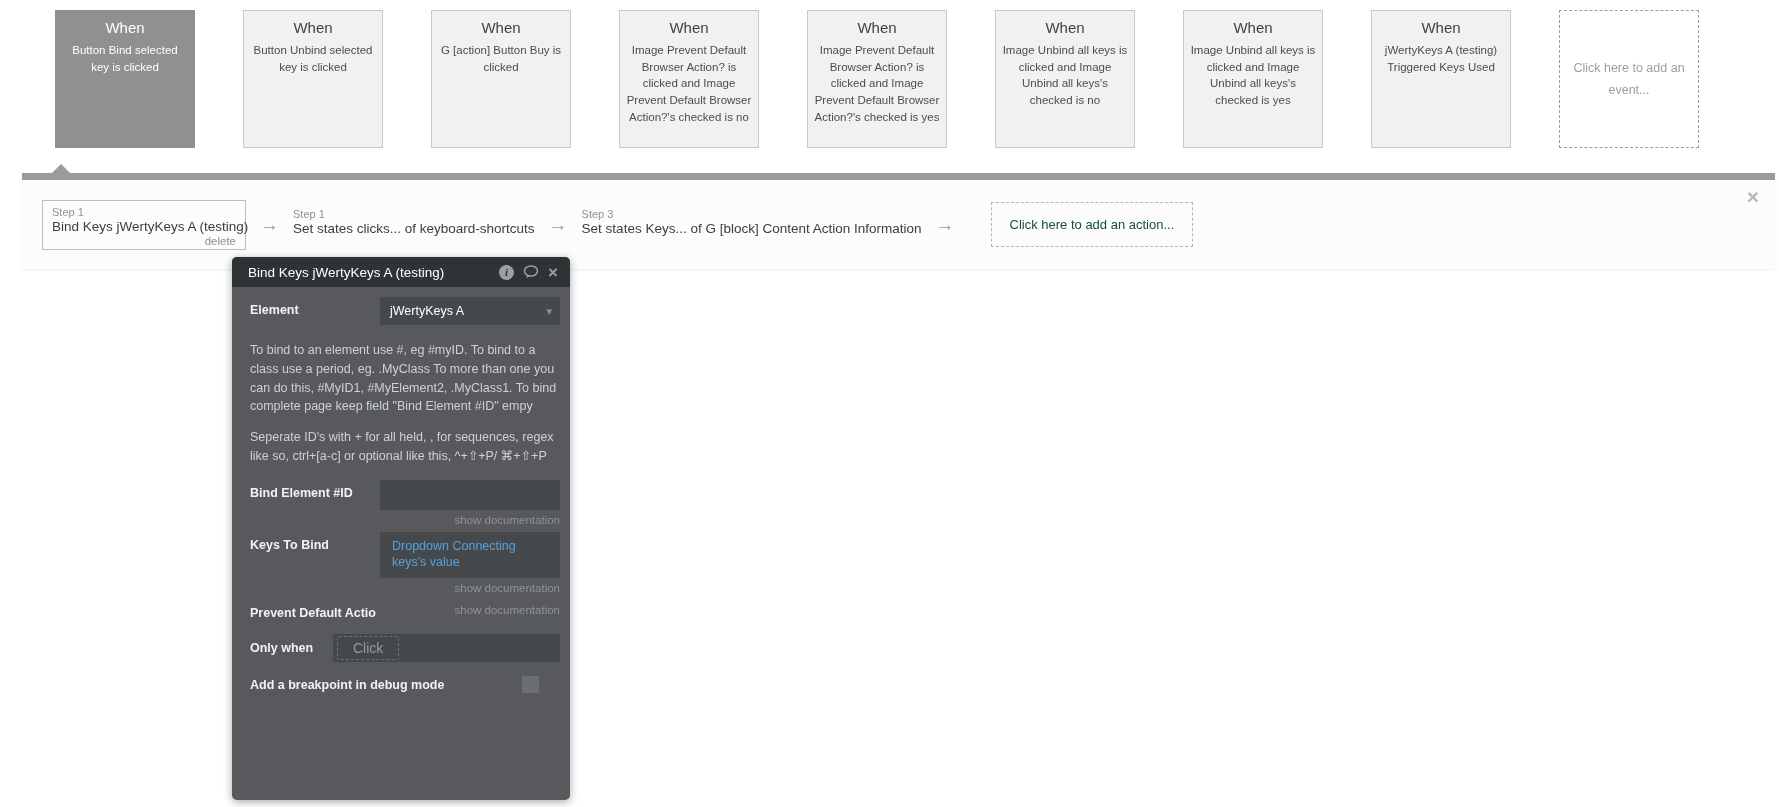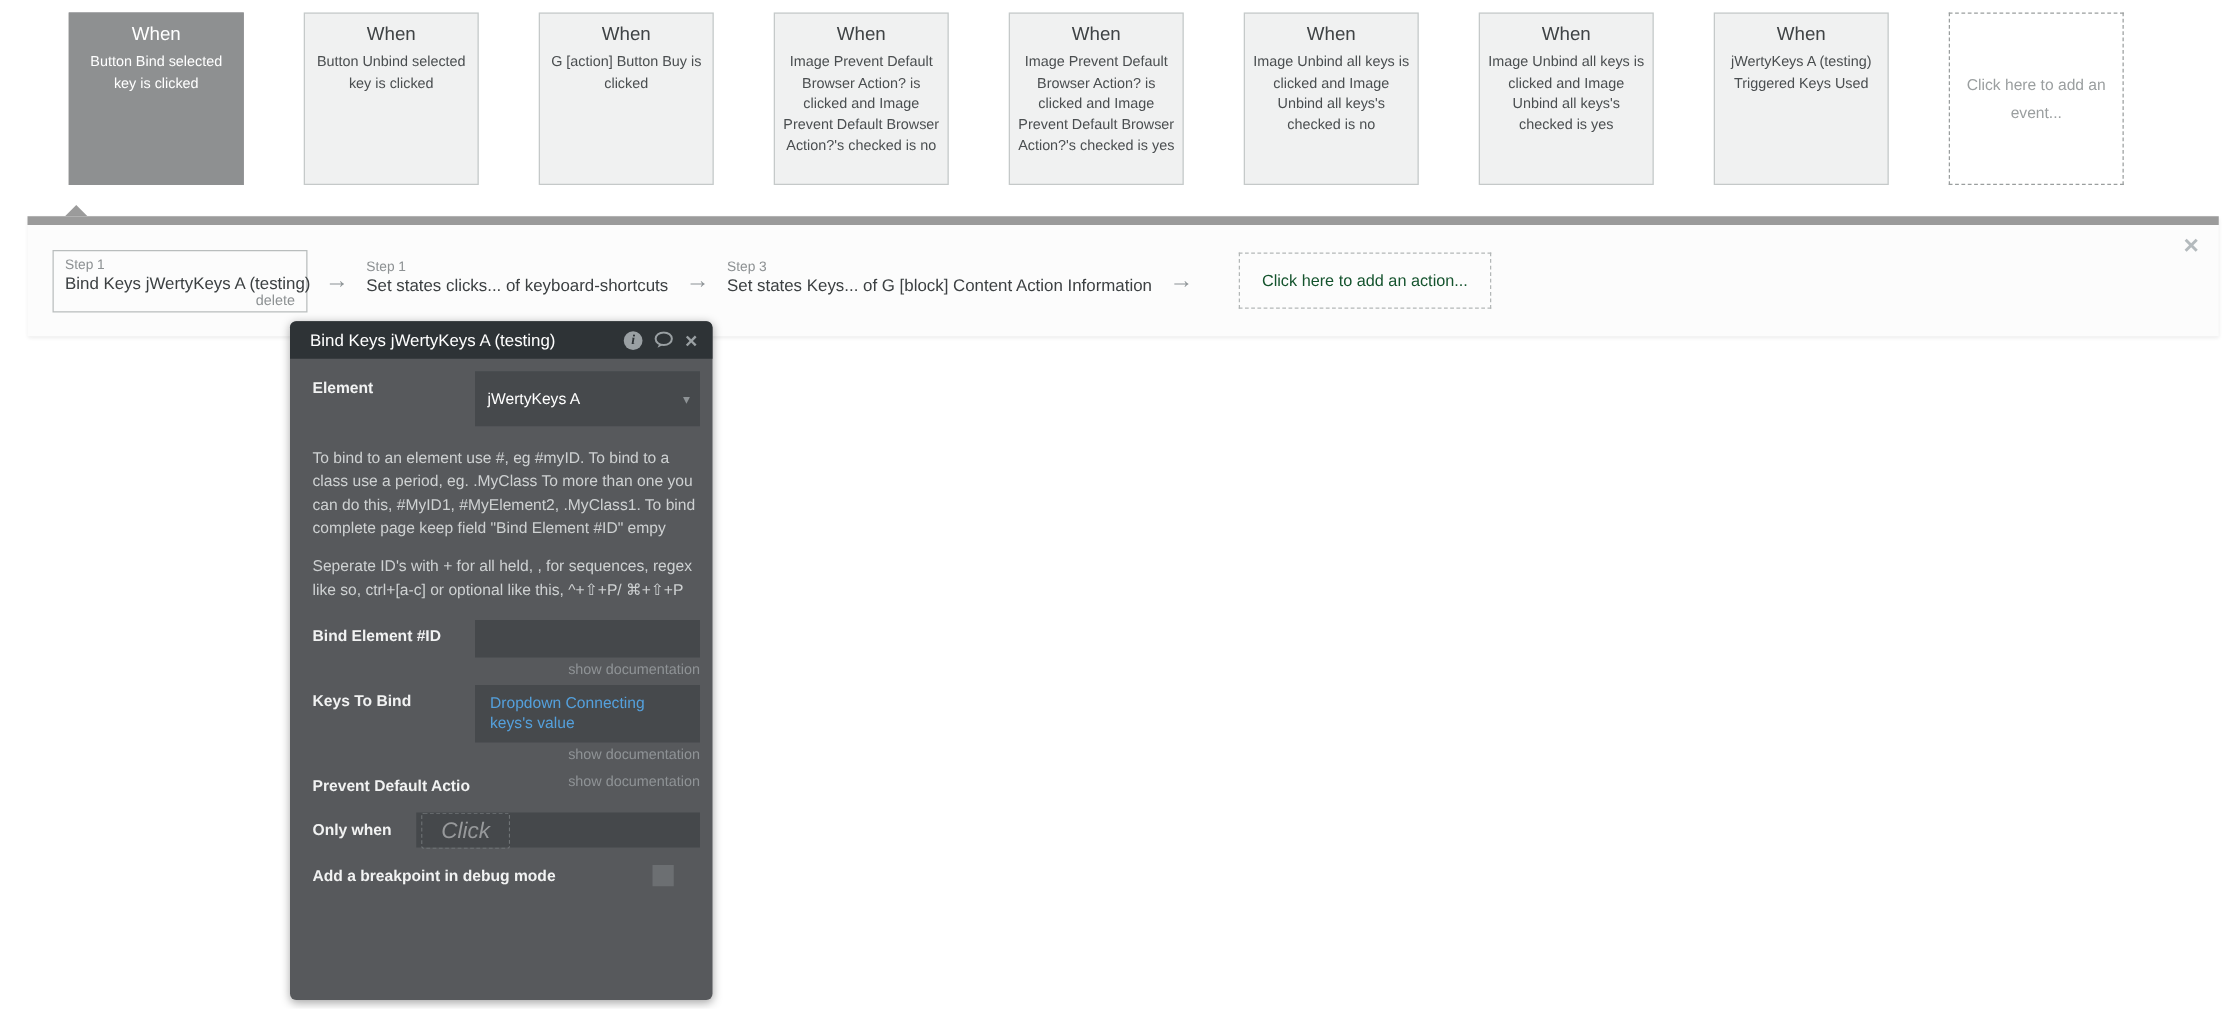--- a/index.html
+++ b/index.html
@@ -126,21 +126,21 @@
   }
   .prop-body { padding: 0 10px 0 18px; }
   .prop-row { display: flex; }
   .prop-label {
     width: 130px; flex: none;
     font-size: 12.5px; font-weight: bold; color: #f1f2f2;
     padding-top: 6px;
   }
   .prop-control { flex: 1; }
   .dropdown {
-    background: #46494c; height: 44px;
+    background: #46494c; height: 28px;
     display: flex; align-items: center;
     padding: 0 8px 0 10px;
     font-size: 12.5px; color: #ffffff;
     cursor: pointer;
   }
   .dropdown .dd-value { flex: 1; }
   .dropdown .dd-caret { color: #8e9396; font-size: 11px; }
   .help-text {
     font-size: 12.5px; color: #ced1d2; line-height: 1.5;
   }
@@ -165,24 +165,23 @@
     width: 83px; flex: none;
     font-size: 12.5px; font-weight: bold;
   }
   .onlywhen-input {
     flex: 1; background: #45484b; height: 28px;
     display: flex; align-items: center; padding-left: 4px;
     cursor: text;
   }
   .click-chip {
     border: 1px dashed #6f7376;
-    color: #97999b; font-size: 18px;
+    color: #97999b; font-size: 14px;
     padding: 3px 15px; border-radius: 2px;
     cursor: pointer;
-    font-style: italic;
   }
   .breakpoint-row {
     display: flex; align-items: center; justify-content: space-between;
     padding-right: 21px;
   }
   .breakpoint-label { font-size: 12.5px; font-weight: bold; }
   .checkbox {
     width: 17px; height: 17px; background: #6c6f72;
     cursor: pointer;
   }

